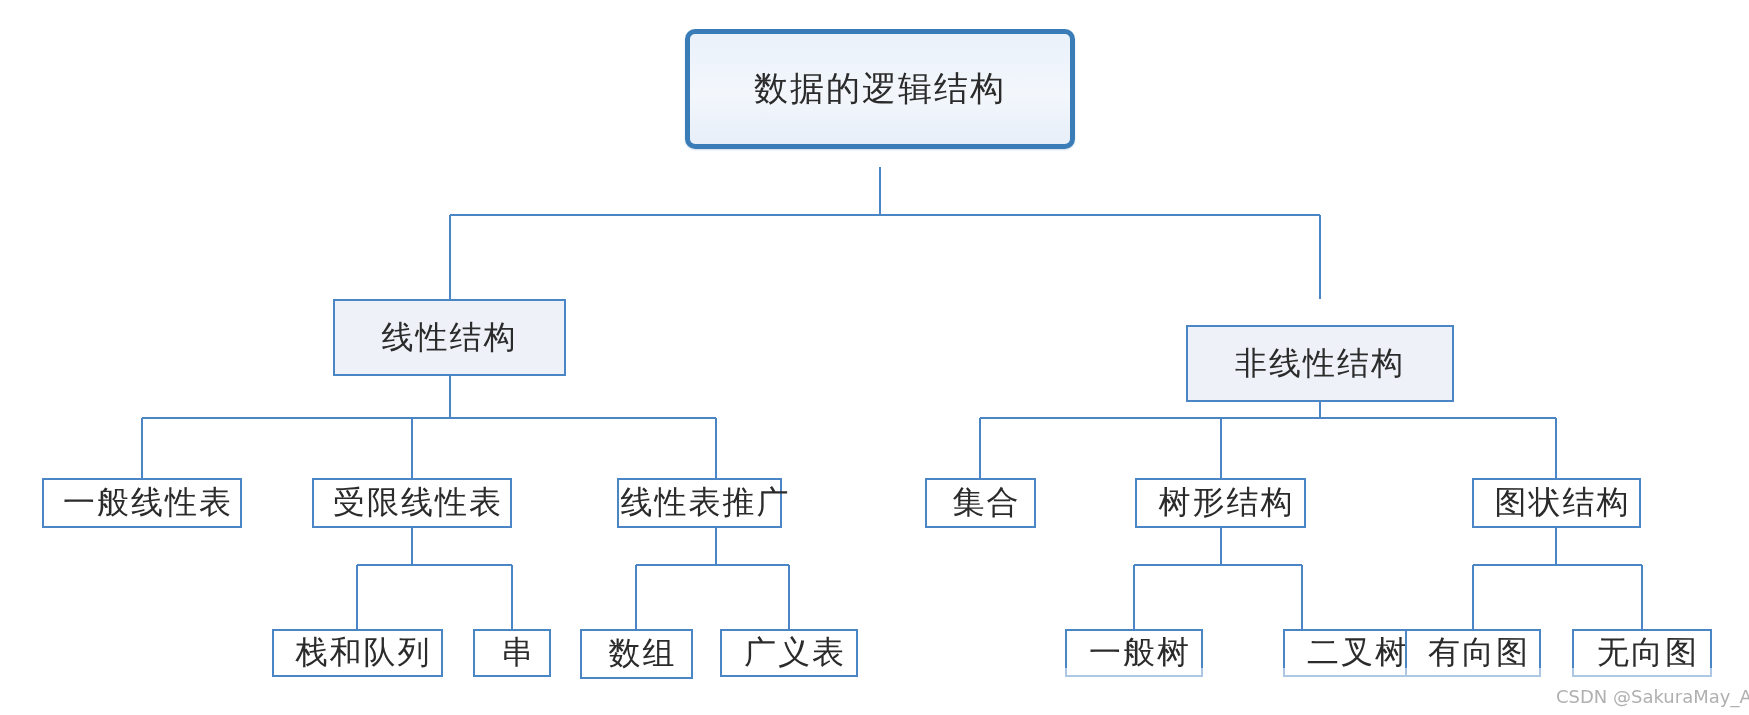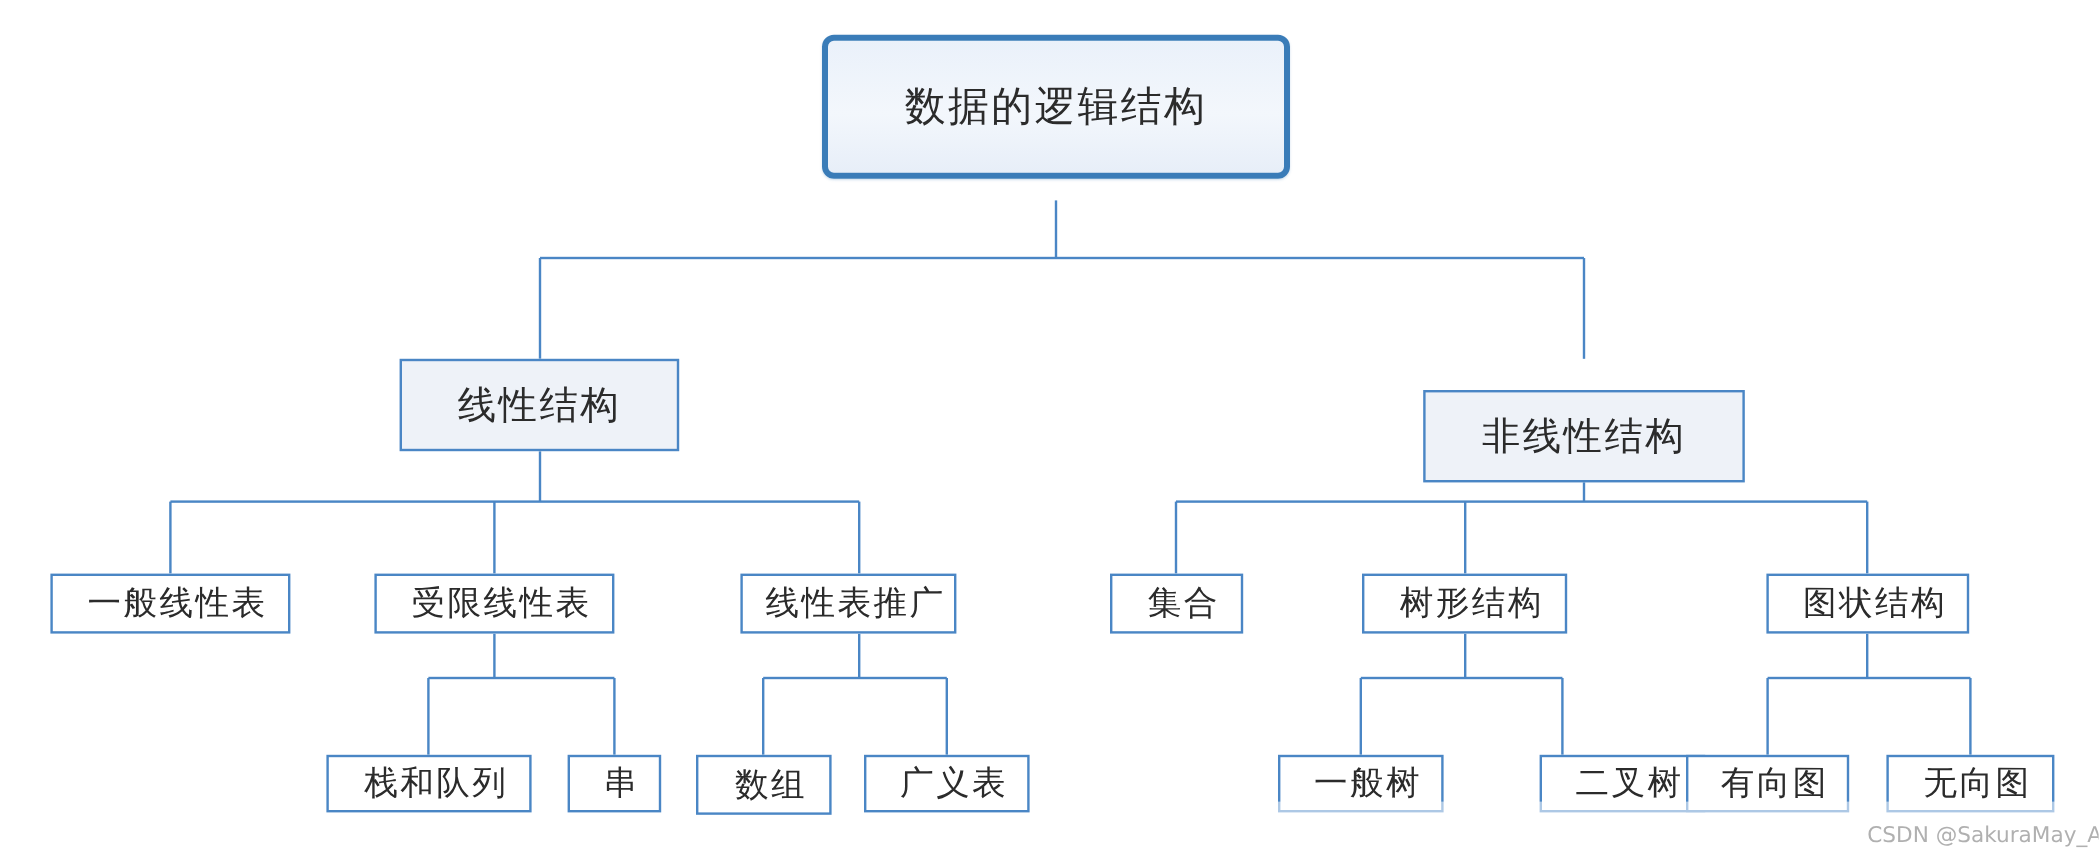--- a/index.html
+++ b/index.html
@@ -19,21 +19,21 @@
     box-shadow:0 1px 2px rgba(58,124,184,.25);
   }
   .node.l2{
     border:2px solid var(--box-border,#4a86c5);
     background:var(--l2-fill,#eef2f8);
     font-size:32px;
   }
   .node.l3,.node.l4{
     border:2px solid var(--box-border,#4a86c5);
     background:var(--leaf-fill,#ffffff);
-    font-size:28px;
+    font-size:32px;
     padding-left:12px;
   }
   .line{position:absolute;background:var(--line,#4a86c5);}
   .line.h{height:2px;}
   .line.v{width:2px;}
   .wm-band{
     position:absolute;left:1000px;top:668px;width:749px;height:26px;
     background:rgba(255,255,255,.55);z-index:5;
   }
   .wm-card{
@@ -80,21 +80,21 @@
     <div class="line h" style="left: 450px; top: 214px; width: 870px;"></div>
     <div class="line v" style="left: 879px; top: 167px; height: 48px;"></div>
   <div class="wm-band"></div>
   <div class="wm-card"></div>
   <div class="watermark">CSDN @SakuraMay_Ai</div>
 <div class="node root" style="left: 685px; top: 29px; width: 390px; height: 120px;">数据的逻辑结构</div>
     <div class="node l2" style="left: 333px; top: 299px; width: 233px; height: 77px;">线性结构</div>
     <div class="node l2" style="left: 1186px; top: 299px; width: 268px; height: 77px; margin-top: 26px;">非线性结构</div>
     <div class="node l3" style="left: 42px; top: 478px; width: 200px; height: 50px;">一般线性表</div>
     <div class="node l3" style="left: 312px; top: 478px; width: 200px; height: 50px;">受限线性表</div>
-    <div class="node l3" style="left: 617px; top: 478px; width: 180px; height: 50px;">线性表推广</div>
+    <div class="node l3" style="left: 617px; top: 478px; width: 165px; height: 50px;">线性表推广</div>
     <div class="node l3" style="left: 1135px; top: 478px; width: 171px; height: 50px;">树形结构</div>
     <div class="node l3" style="left: 925px; top: 478px; width: 111px; height: 50px;">集合</div>
     <div class="node l3" style="left: 1472px; top: 478px; width: 169px; height: 50px;">图状结构</div>
     <div class="node l4" style="left: 272px; top: 629px; width: 171px; height: 48px;">栈和队列</div>
     <div class="node l4" style="left: 473px; top: 629px; width: 78px; height: 48px;">串</div>
     <div class="node l4" style="left: 580px; top: 629px; width: 113px; height: 50px; text-align: right;">数组</div>
     <div class="node l4" style="left: 720px; top: 629px; width: 138px; height: 48px;">广义表</div>
     <div class="node l4" style="left: 1065px; top: 629px; width: 138px; height: 48px;">一般树</div>
     <div class="node l4" style="left: 1283px; top: 629px; width: 138px; height: 48px;">二叉树</div>
     <div class="node l4" style="left: 1405px; top: 629px; width: 136px; height: 48px;">有向图</div>

